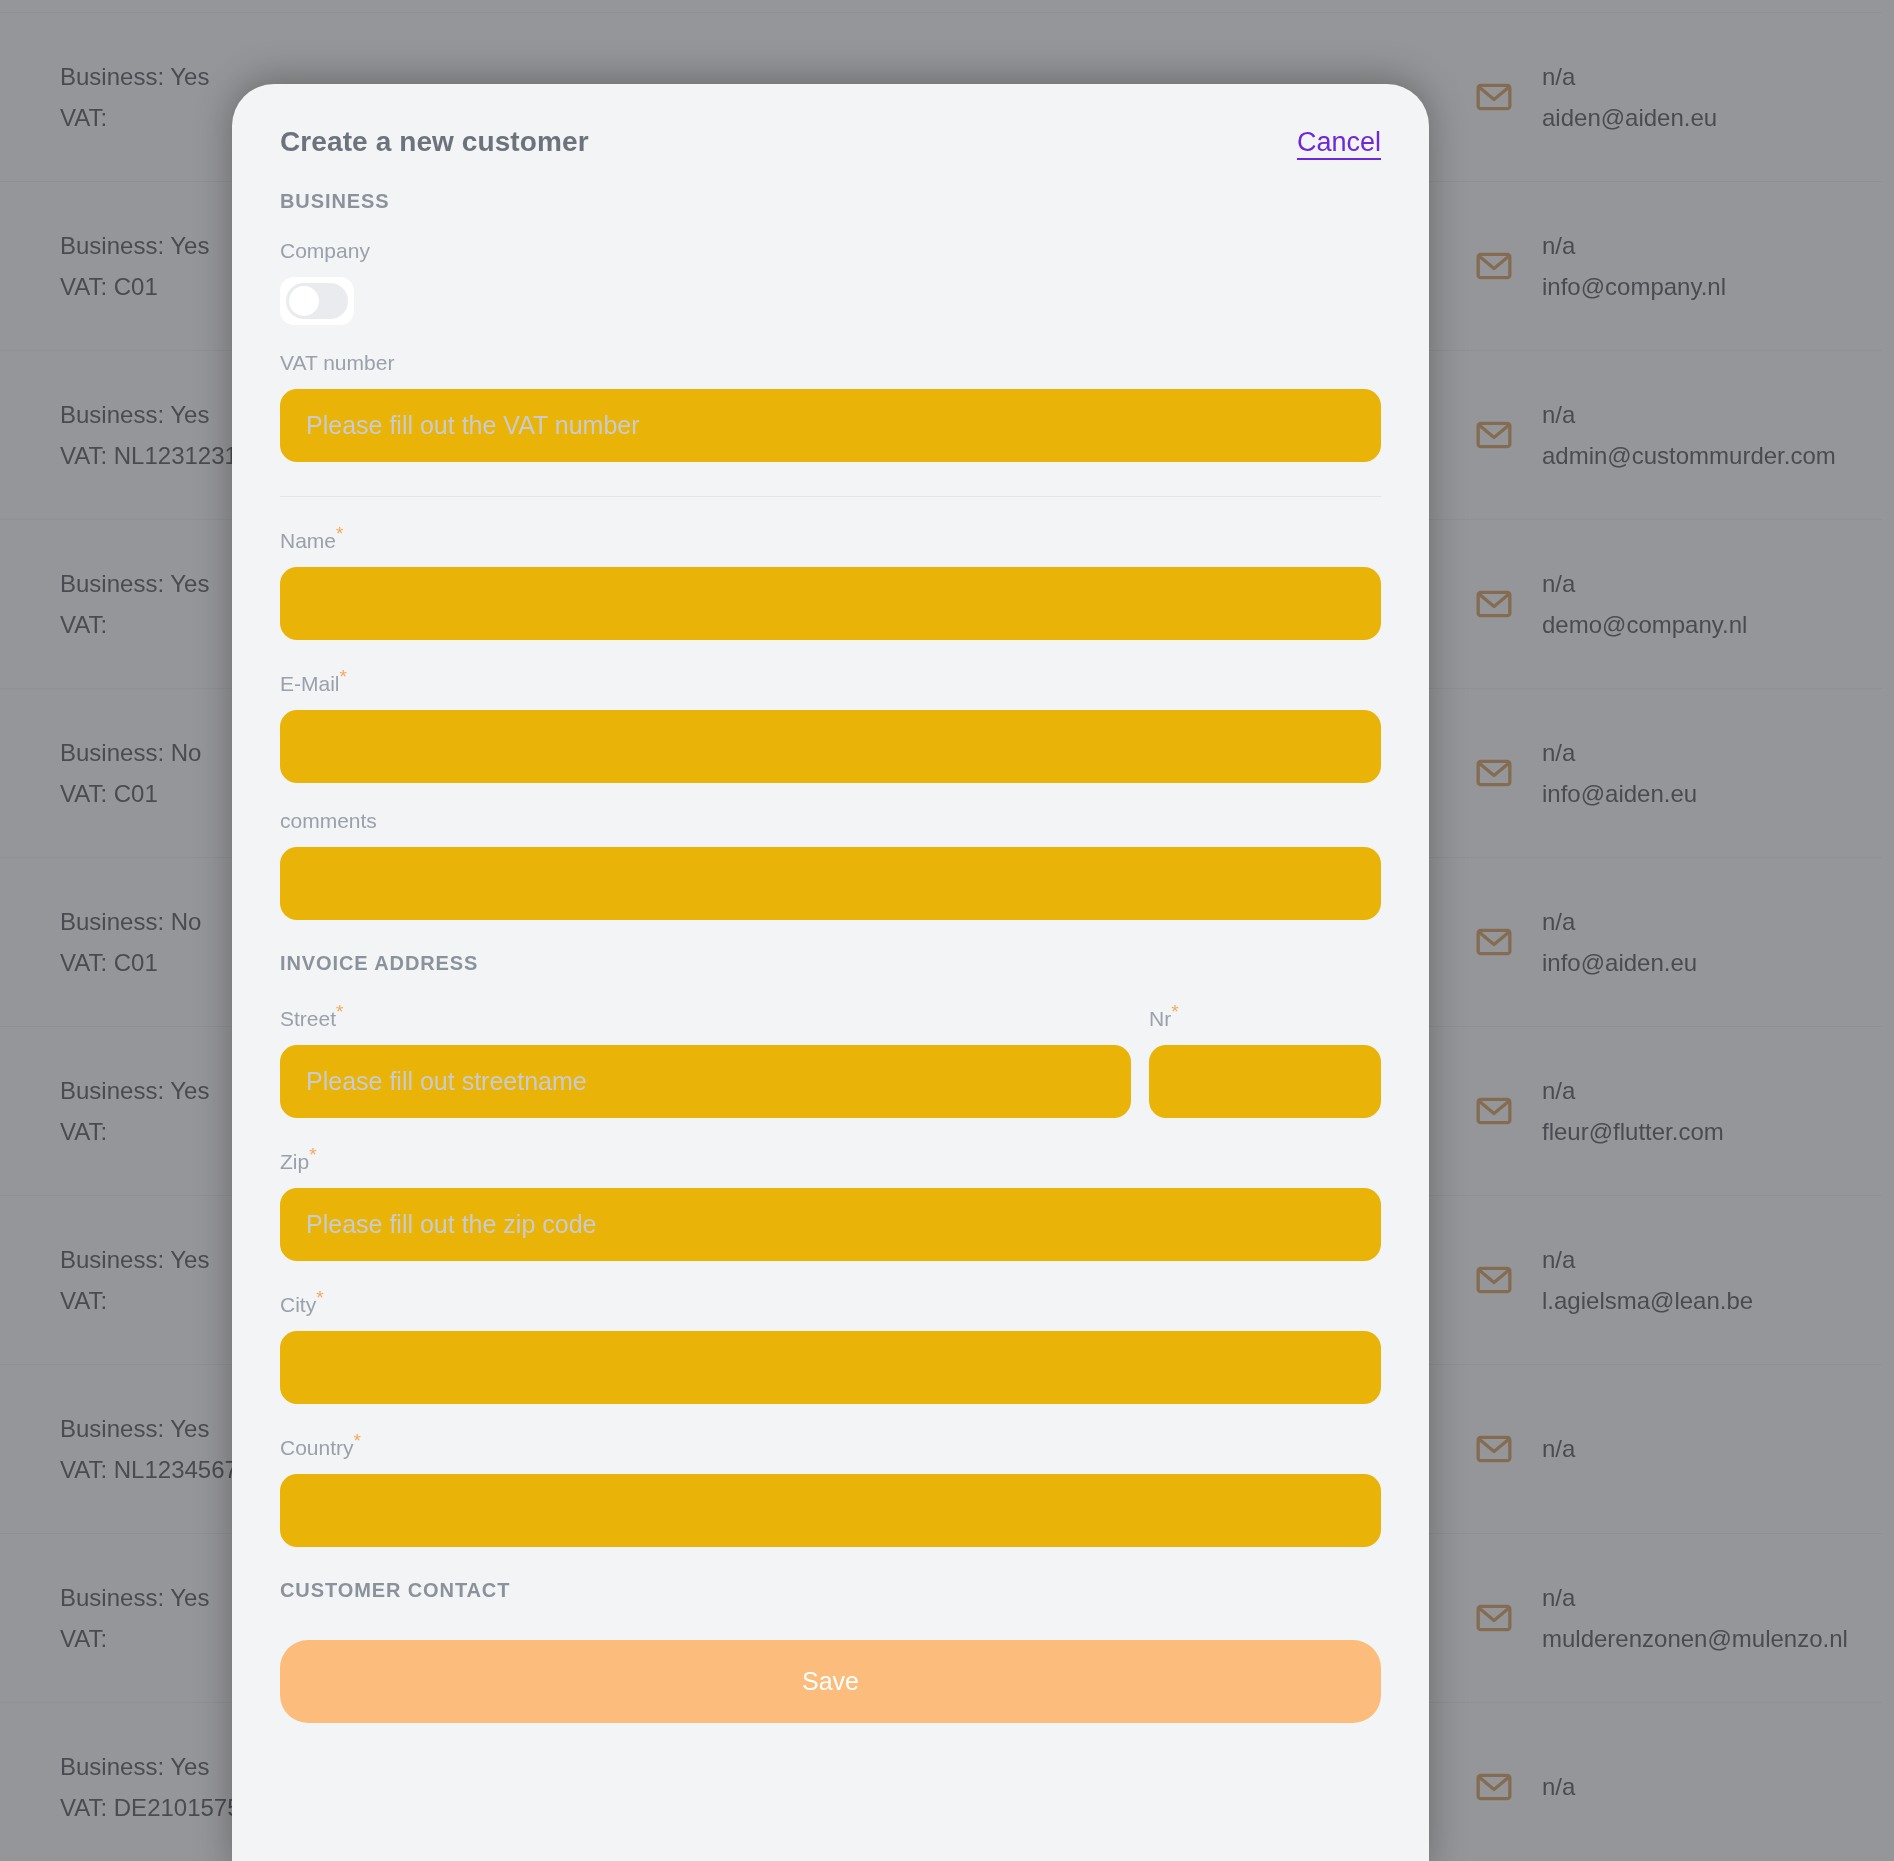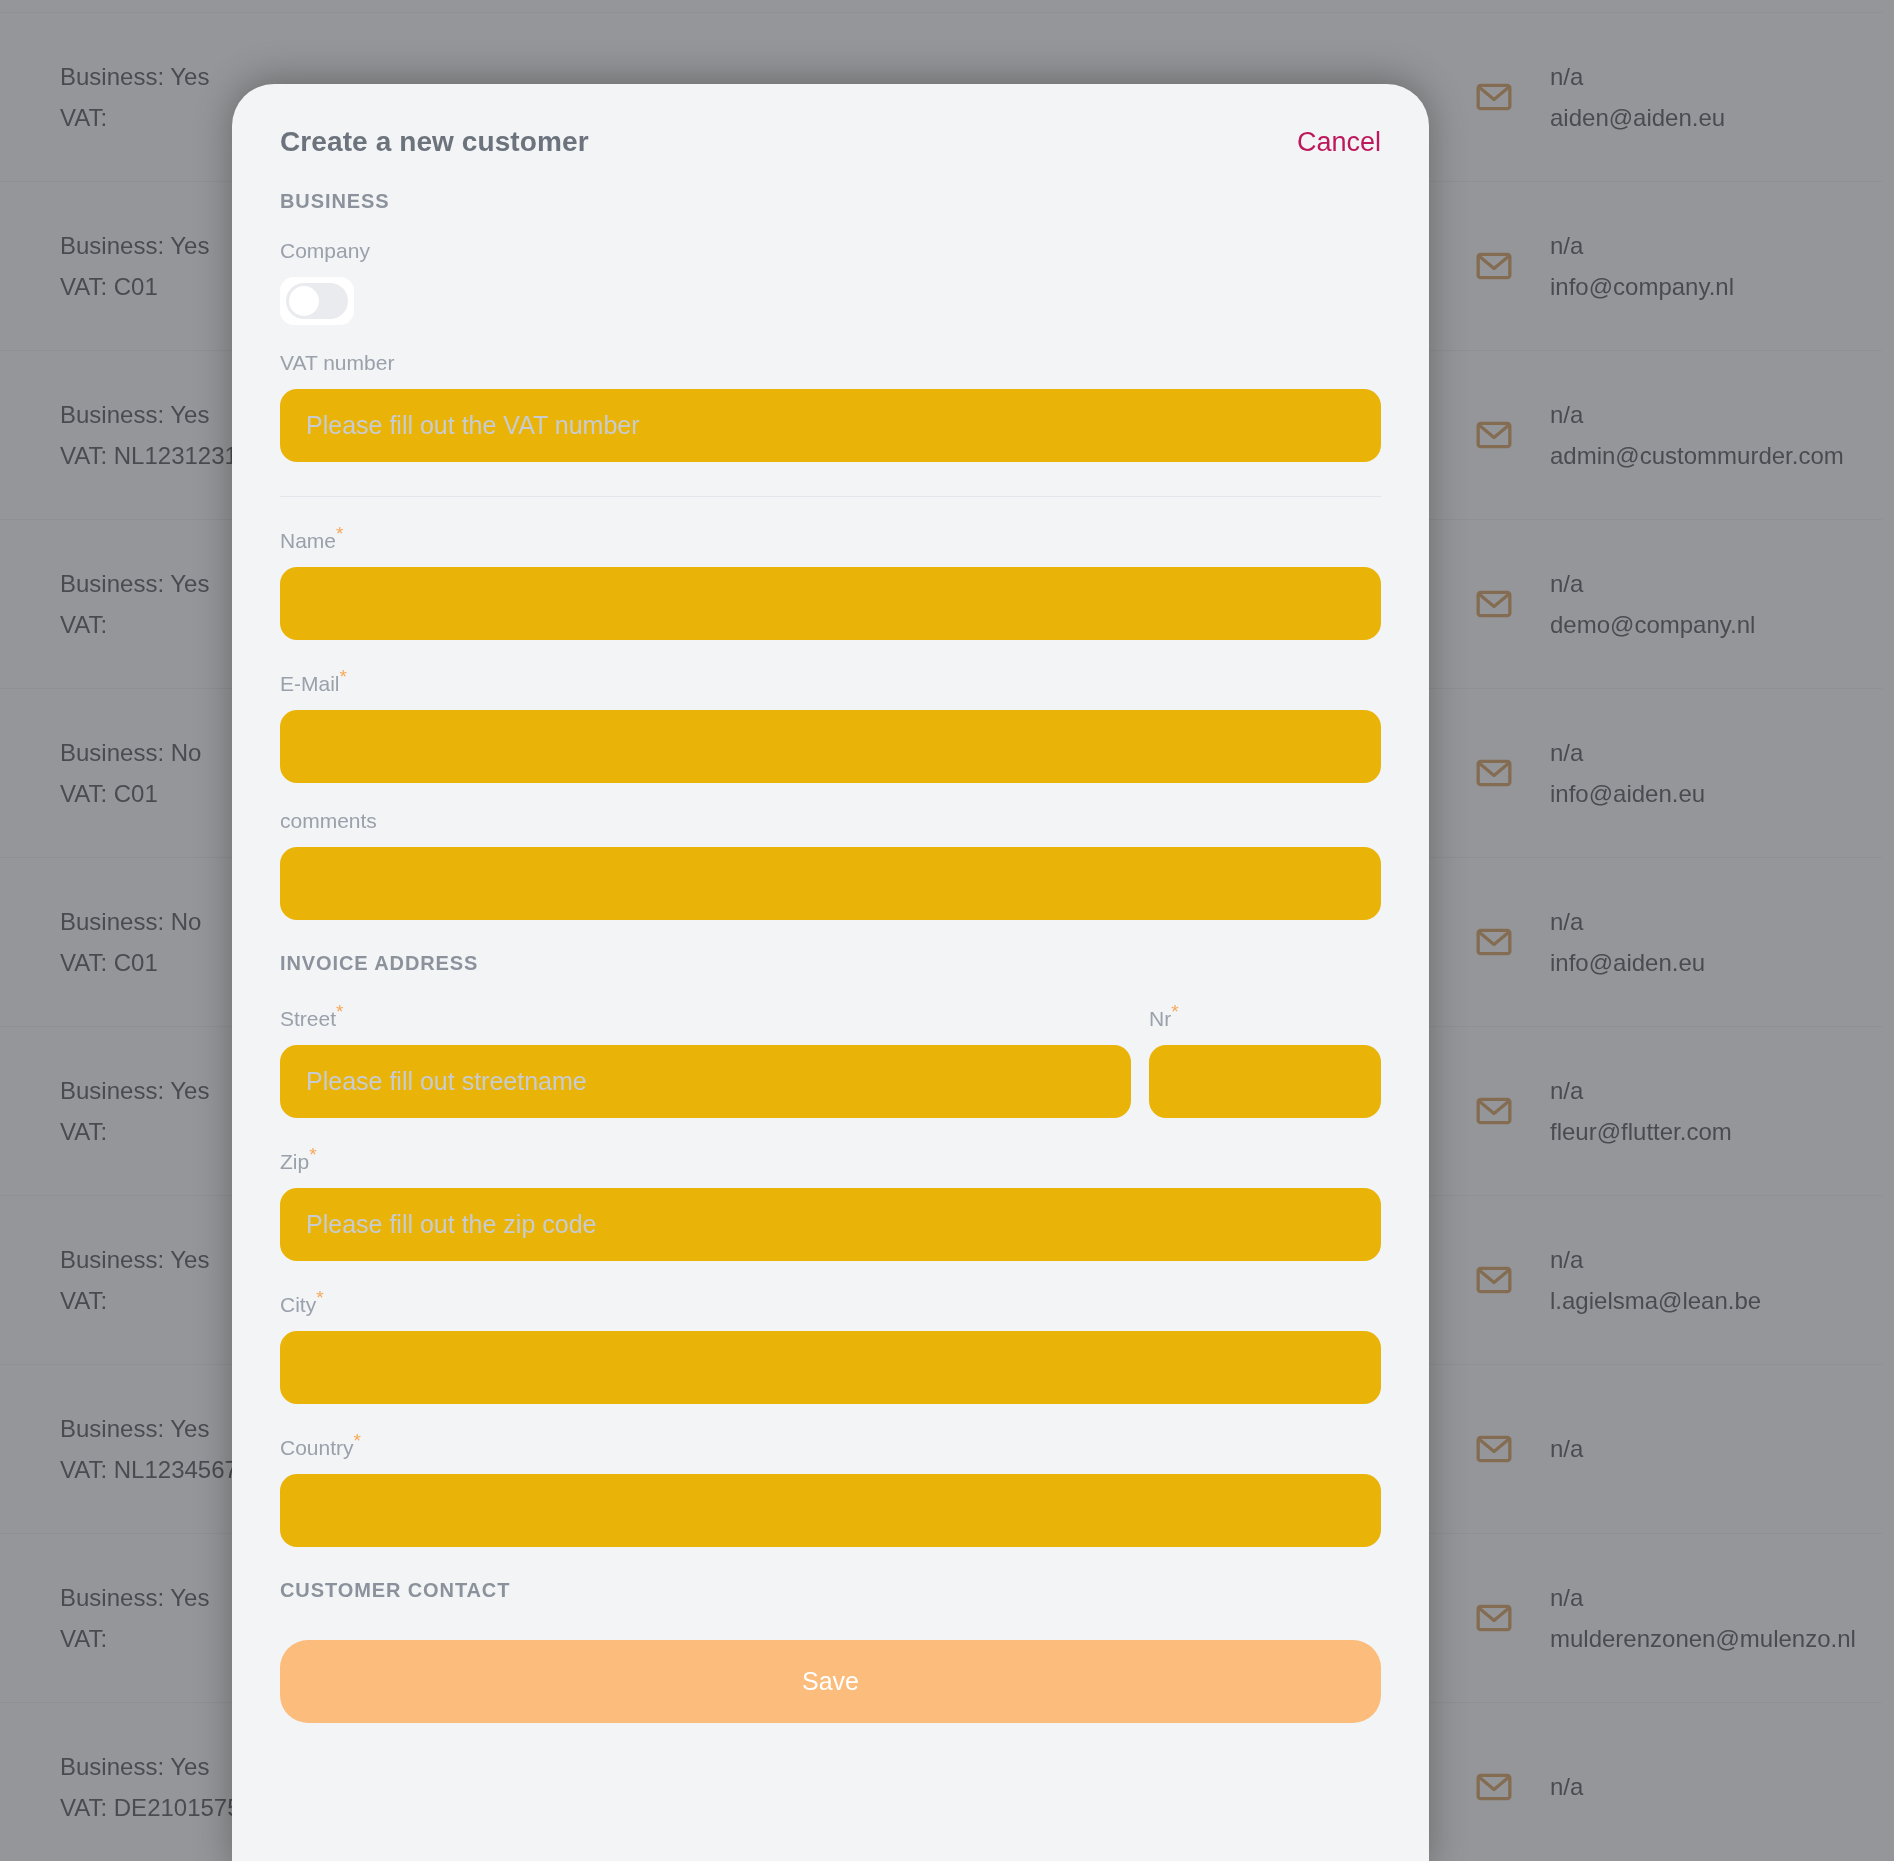--- a/index.html
+++ b/index.html
@@ -41,21 +41,21 @@
     white-space: nowrap;
   }
 
   .bg-spacer { flex: 1 1 auto; }
 
   .bg-col-right {
     width: 420px;
     flex: 0 0 auto;
     display: flex;
     align-items: center;
-    gap: 36px;
+    gap: 28px;
     padding-left: 12px;
   }
   .env-icon {
     flex: 0 0 auto;
     width: 40px;
     height: 40px;
     display: block;
   }
   .bg-col-right .stack .line {
     font-size: 24px;
@@ -92,21 +92,22 @@
     padding-top: 42px;
   }
   .modal-title {
     font-size: 28px;
     color: #6c737d;
     letter-spacing: 0.1px;
     font-weight: bold;
   }
   .cancel-link {
     font-size: 27px;
-    color: #be185d;
+    color: #6d28d9;
+    text-decoration: underline;
     text-underline-offset: 7px;
     cursor: pointer;
   }
 
   .section-head {
     font-size: 20px;
     font-weight: 700;
     letter-spacing: 0.9px;
     color: #8b929c;
     margin-top: 32px;

